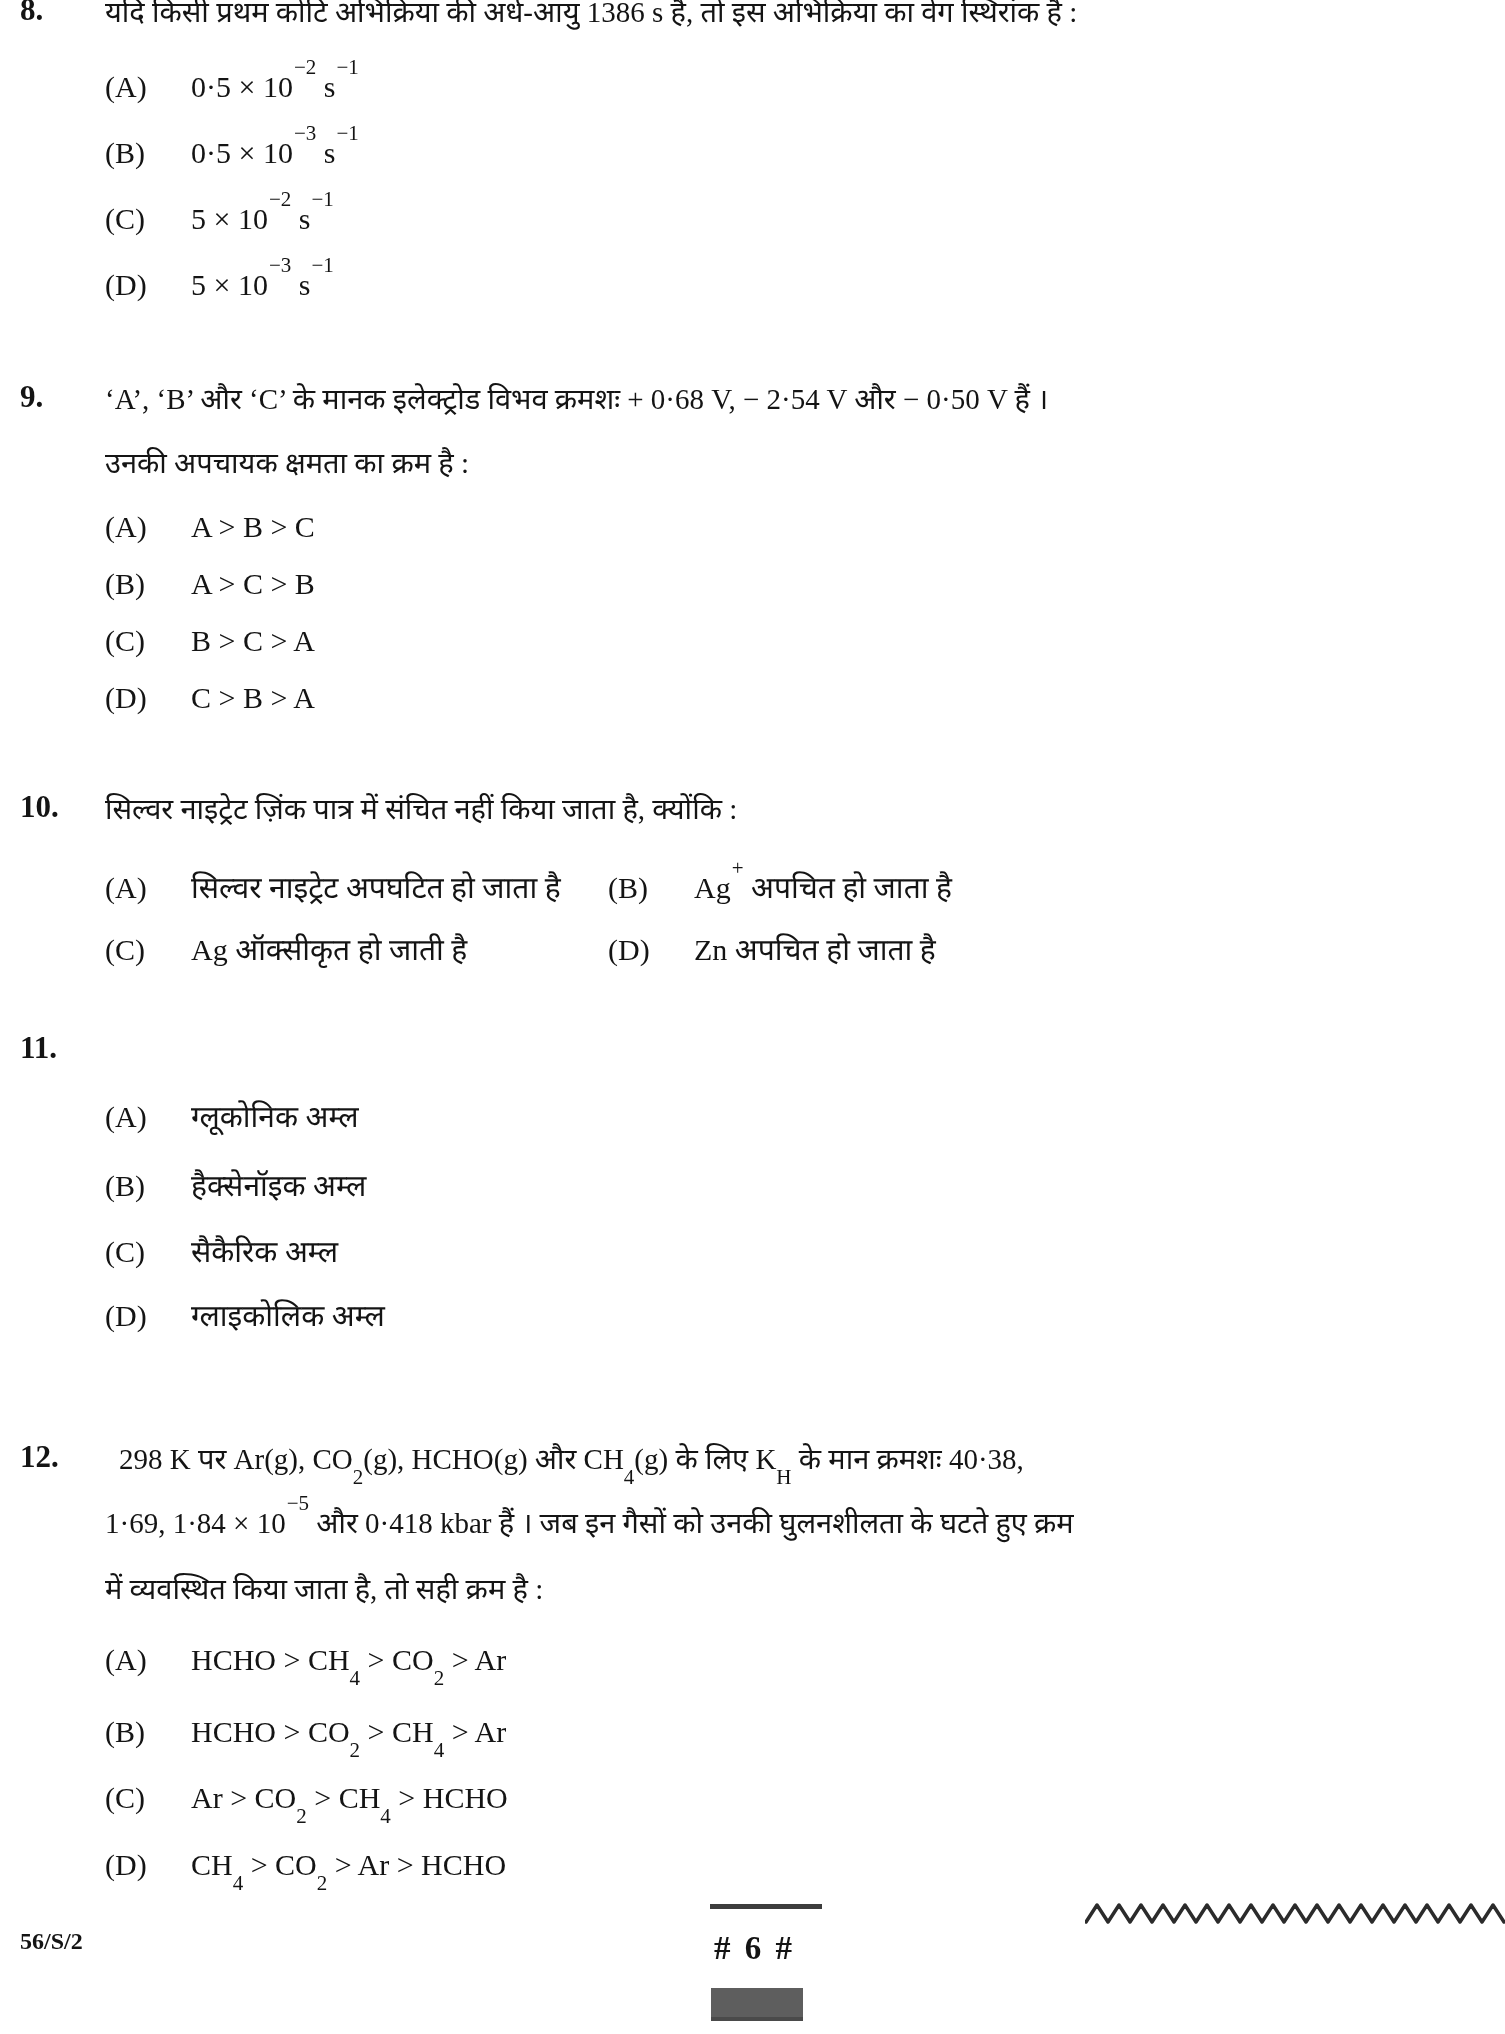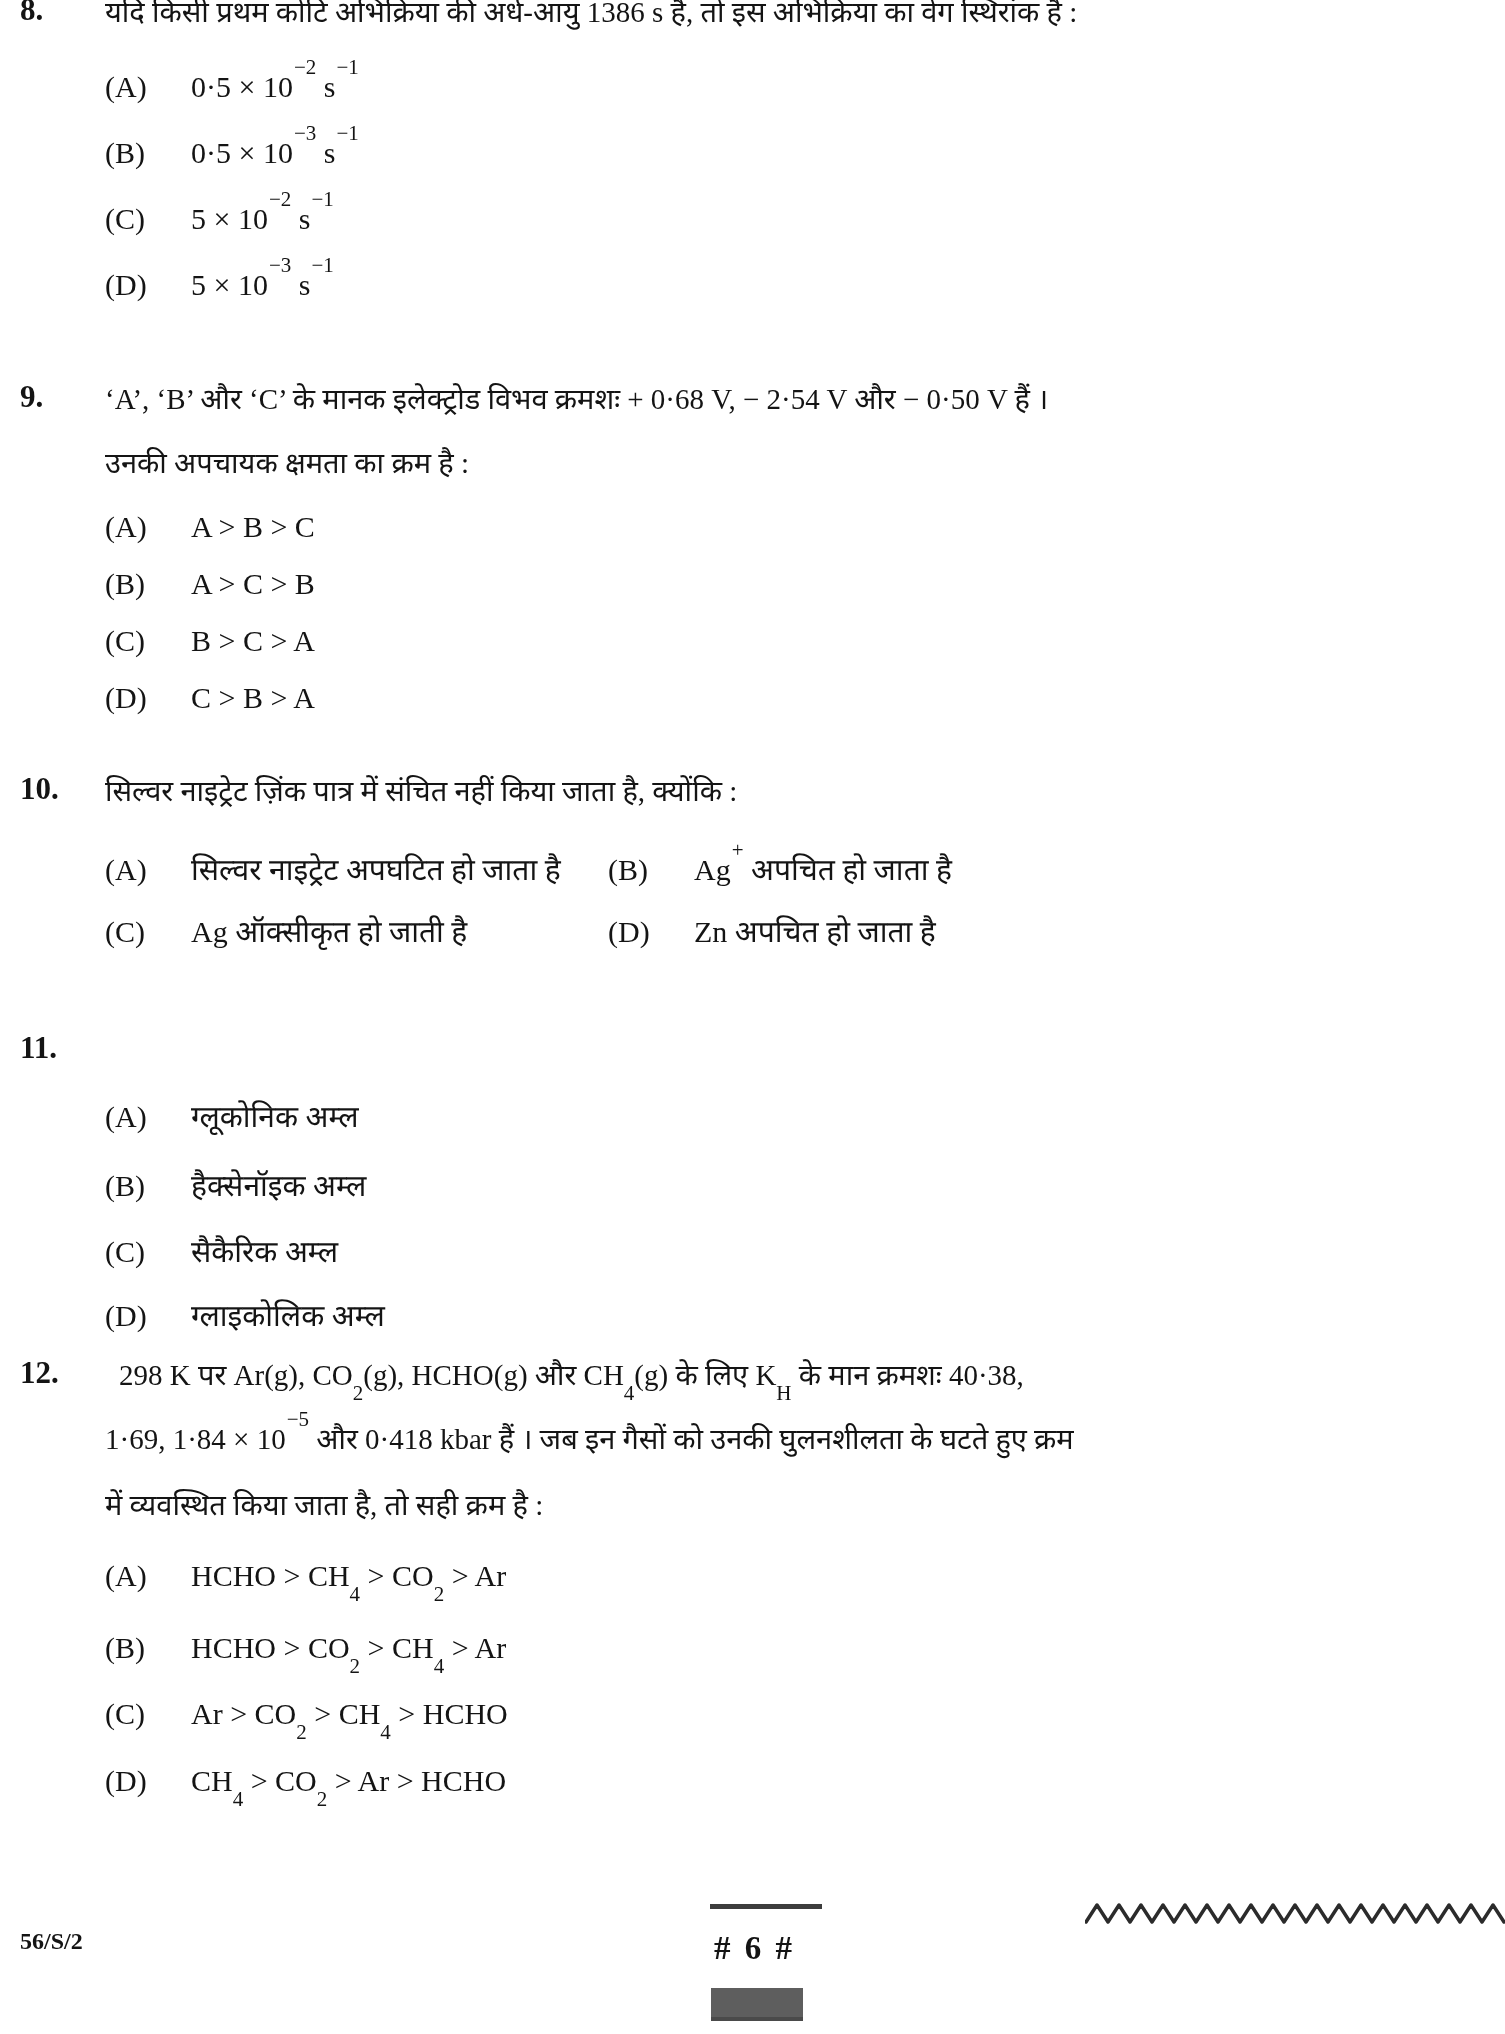--- a/index.html
+++ b/index.html
@@ -94,21 +94,21 @@
   <div class="opt" style="top:239px;">
     <span class="opt-label">(C)</span>
     <span class="opt-text">B &gt; C &gt; A</span>
   </div>
   <div class="opt" style="top:296px;">
     <span class="opt-label">(D)</span>
     <span class="opt-text">C &gt; B &gt; A</span>
   </div>
 </div>
 
-<div class="question" style="top:775px; height:210px;padding-left:35px;">
+<div class="question" style="top:793px; height:210px;padding-left:35px;">
   <div class="qnum" style="top:-4px;">10.</div>
   <div class="qline" style="top:-4px;">सिल्वर नाइट्रेट ज़िंक पात्र में संचित नहीं किया जाता है, क्योंकि :</div>
   <div class="opt" style="top:76px;">
     <span class="opt-label">(A)</span>
     <span class="opt-text">सिल्वर  नाइट्रेट अपघटित हो जाता है</span>
   </div>
   <div class="opt col2" style="top:76px;">
     <span class="opt-label">(B)</span>
     <span class="opt-text">Ag<sup>+</sup> अपचित हो जाता है</span>
   </div>
@@ -135,21 +135,21 @@
   <div class="opt" style="top:199px;">
     <span class="opt-label">(C)</span>
     <span class="opt-text">सैकैरिक अम्ल</span>
   </div>
   <div class="opt" style="top:263px;">
     <span class="opt-label">(D)</span>
     <span class="opt-text">ग्लाइकोलिक अम्ल</span>
   </div>
 </div>
 
-<div class="question" style="top:1359px; height:460px;">
+<div class="question" style="top:1443px; height:460px;">
   <div class="qnum" style="top:-4px;">12.</div>
   <div class="qline" style="top:-4px;margin-left:14px;">298 K पर Ar(g), CO<sub>2</sub>(g), HCHO(g) और CH<sub>4</sub>(g) के लिए K<sub>H</sub> के मान क्रमशः 40·38,</div>
   <div class="qline" style="top:60px;">1·69, 1·84 × 10<sup>−5</sup> और 0·418 kbar हैं । जब इन गैसों को उनकी घुलनशीलता के घटते हुए क्रम</div>
   <div class="qline" style="top:126px;">में व्यवस्थित किया जाता है, तो सही क्रम है :</div>
   <div class="opt" style="top:198px;">
     <span class="opt-label">(A)</span>
     <span class="opt-text">HCHO &gt; CH<sub>4</sub> &gt; CO<sub>2</sub> &gt; Ar</span>
   </div>
   <div class="opt" style="top:270px;">
     <span class="opt-label">(B)</span>

